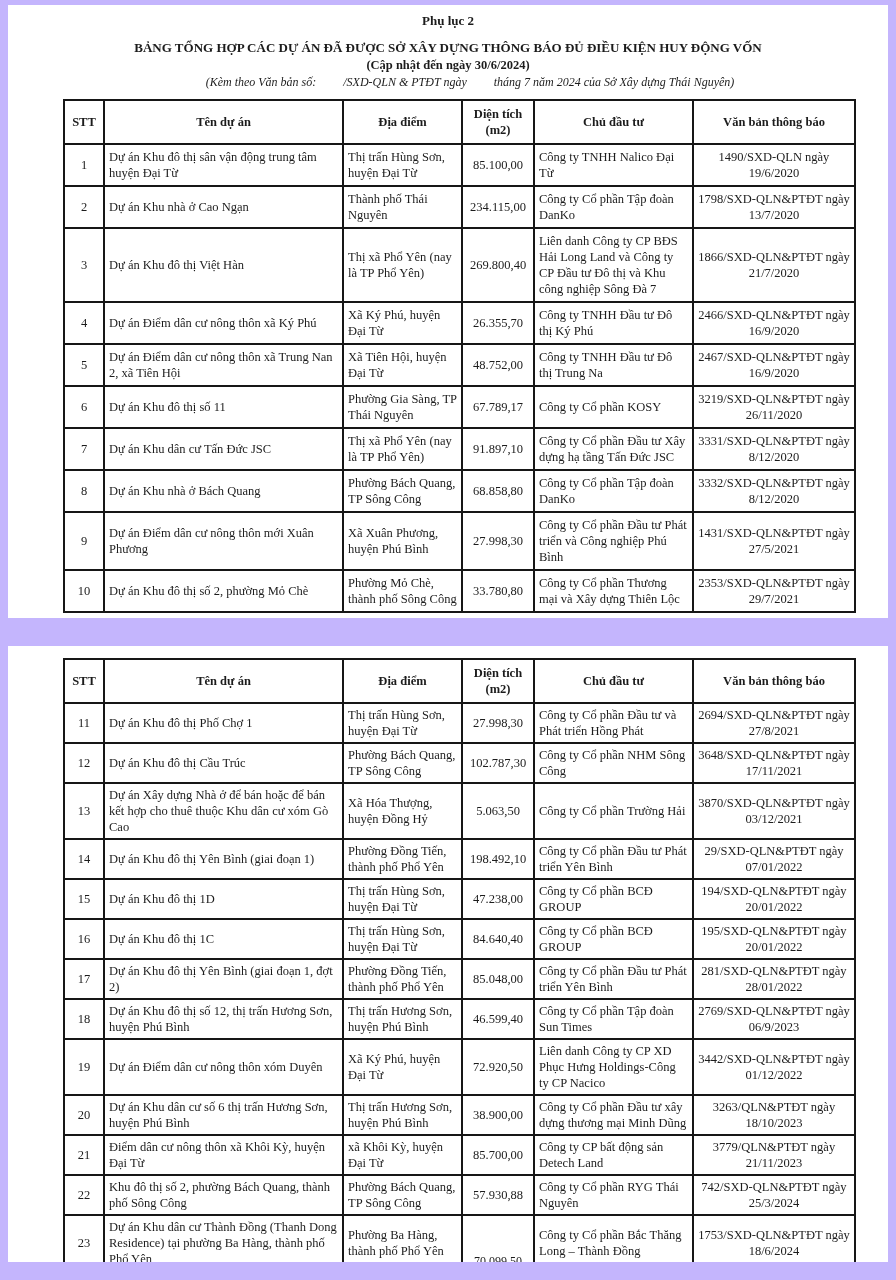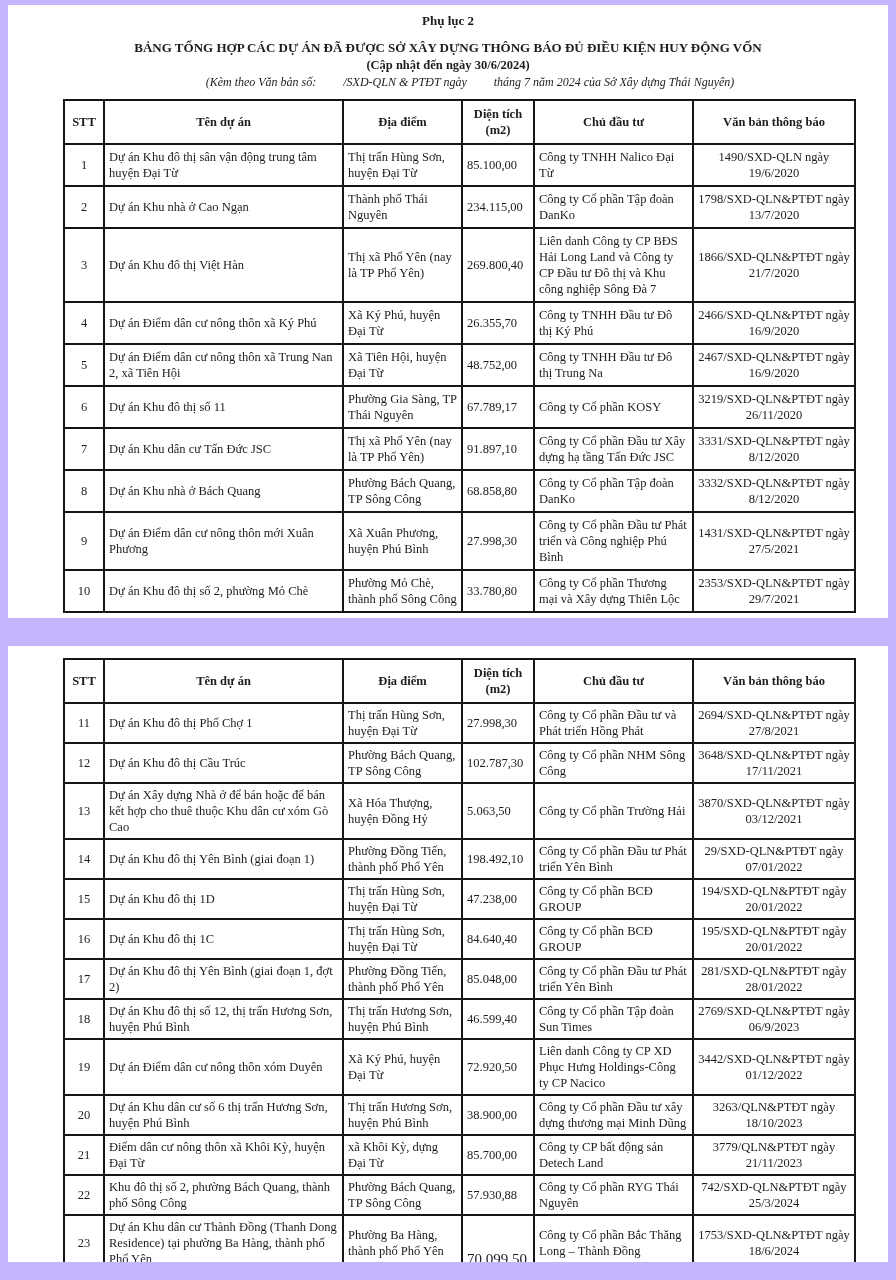--- a/index.html
+++ b/index.html
@@ -51,29 +51,29 @@
     font-weight: bold;
     text-align: center;
     padding: 5px 2px;
   }
   #table1 td { padding: 4px 4px; }
   #table2 td { padding: 3px 4px; }
 
   .cell-stt      { width: 34px;  text-align: center; }
   .cell-name     { width: 233px; text-align: left; }
   .cell-location { width: 113px; text-align: left; }
-  .cell-area     { width: 66px;  text-align: left; }
+  .cell-area     { width: 66px;  text-align: center; }
   td.cell-area   { padding-right: 2px; padding-left: 1px; }
   .cell-investor { width: 153px; text-align: left; }
   .cell-document { width: 156px; text-align: center; }
 
   
   #table2 tbody tr:last-child td.cell-area {
     vertical-align: bottom;
-    font-size: 15px;
+    font-size: 12px;
     padding-bottom: 1px;
   }
 </style>
 </head>
 <body>
 
 <div class="canvas">
 
   <div class="page page1">
     <div class="doc-header">
@@ -269,21 +269,21 @@
             <td class="cell-stt">20</td>
             <td class="cell-name">Dự án Khu dân cư số 6 thị trấn Hương Sơn, huyện Phú Bình</td>
             <td class="cell-location">Thị trấn Hương Sơn, huyện Phú Bình</td>
             <td class="cell-area">38.900,00</td>
             <td class="cell-investor">Công ty Cổ phần Đầu tư xây dựng thương mại Minh Dũng</td>
             <td class="cell-document">3263/QLN&amp;PTĐT ngày 18/10/2023</td>
           </tr>
           <tr>
             <td class="cell-stt">21</td>
             <td class="cell-name">Điểm dân cư nông thôn xã Khôi Kỳ, huyện Đại Từ</td>
-            <td class="cell-location">xã Khôi Kỳ, dựng Đại Từ</td>
+            <td class="cell-location">xã Khôi Kỳ, huyện Đại Từ</td>
             <td class="cell-area">85.700,00</td>
             <td class="cell-investor">Công ty CP bất động sản Detech Land</td>
             <td class="cell-document">3779/QLN&amp;PTĐT ngày 21/11/2023</td>
           </tr>
           <tr>
             <td class="cell-stt">22</td>
             <td class="cell-name">Khu đô thị số 2, phường Bách Quang, thành phố Sông Công</td>
             <td class="cell-location">Phường Bách Quang, TP Sông Công</td>
             <td class="cell-area">57.930,88</td>
             <td class="cell-investor">Công ty Cổ phần RYG Thái Nguyên</td>

